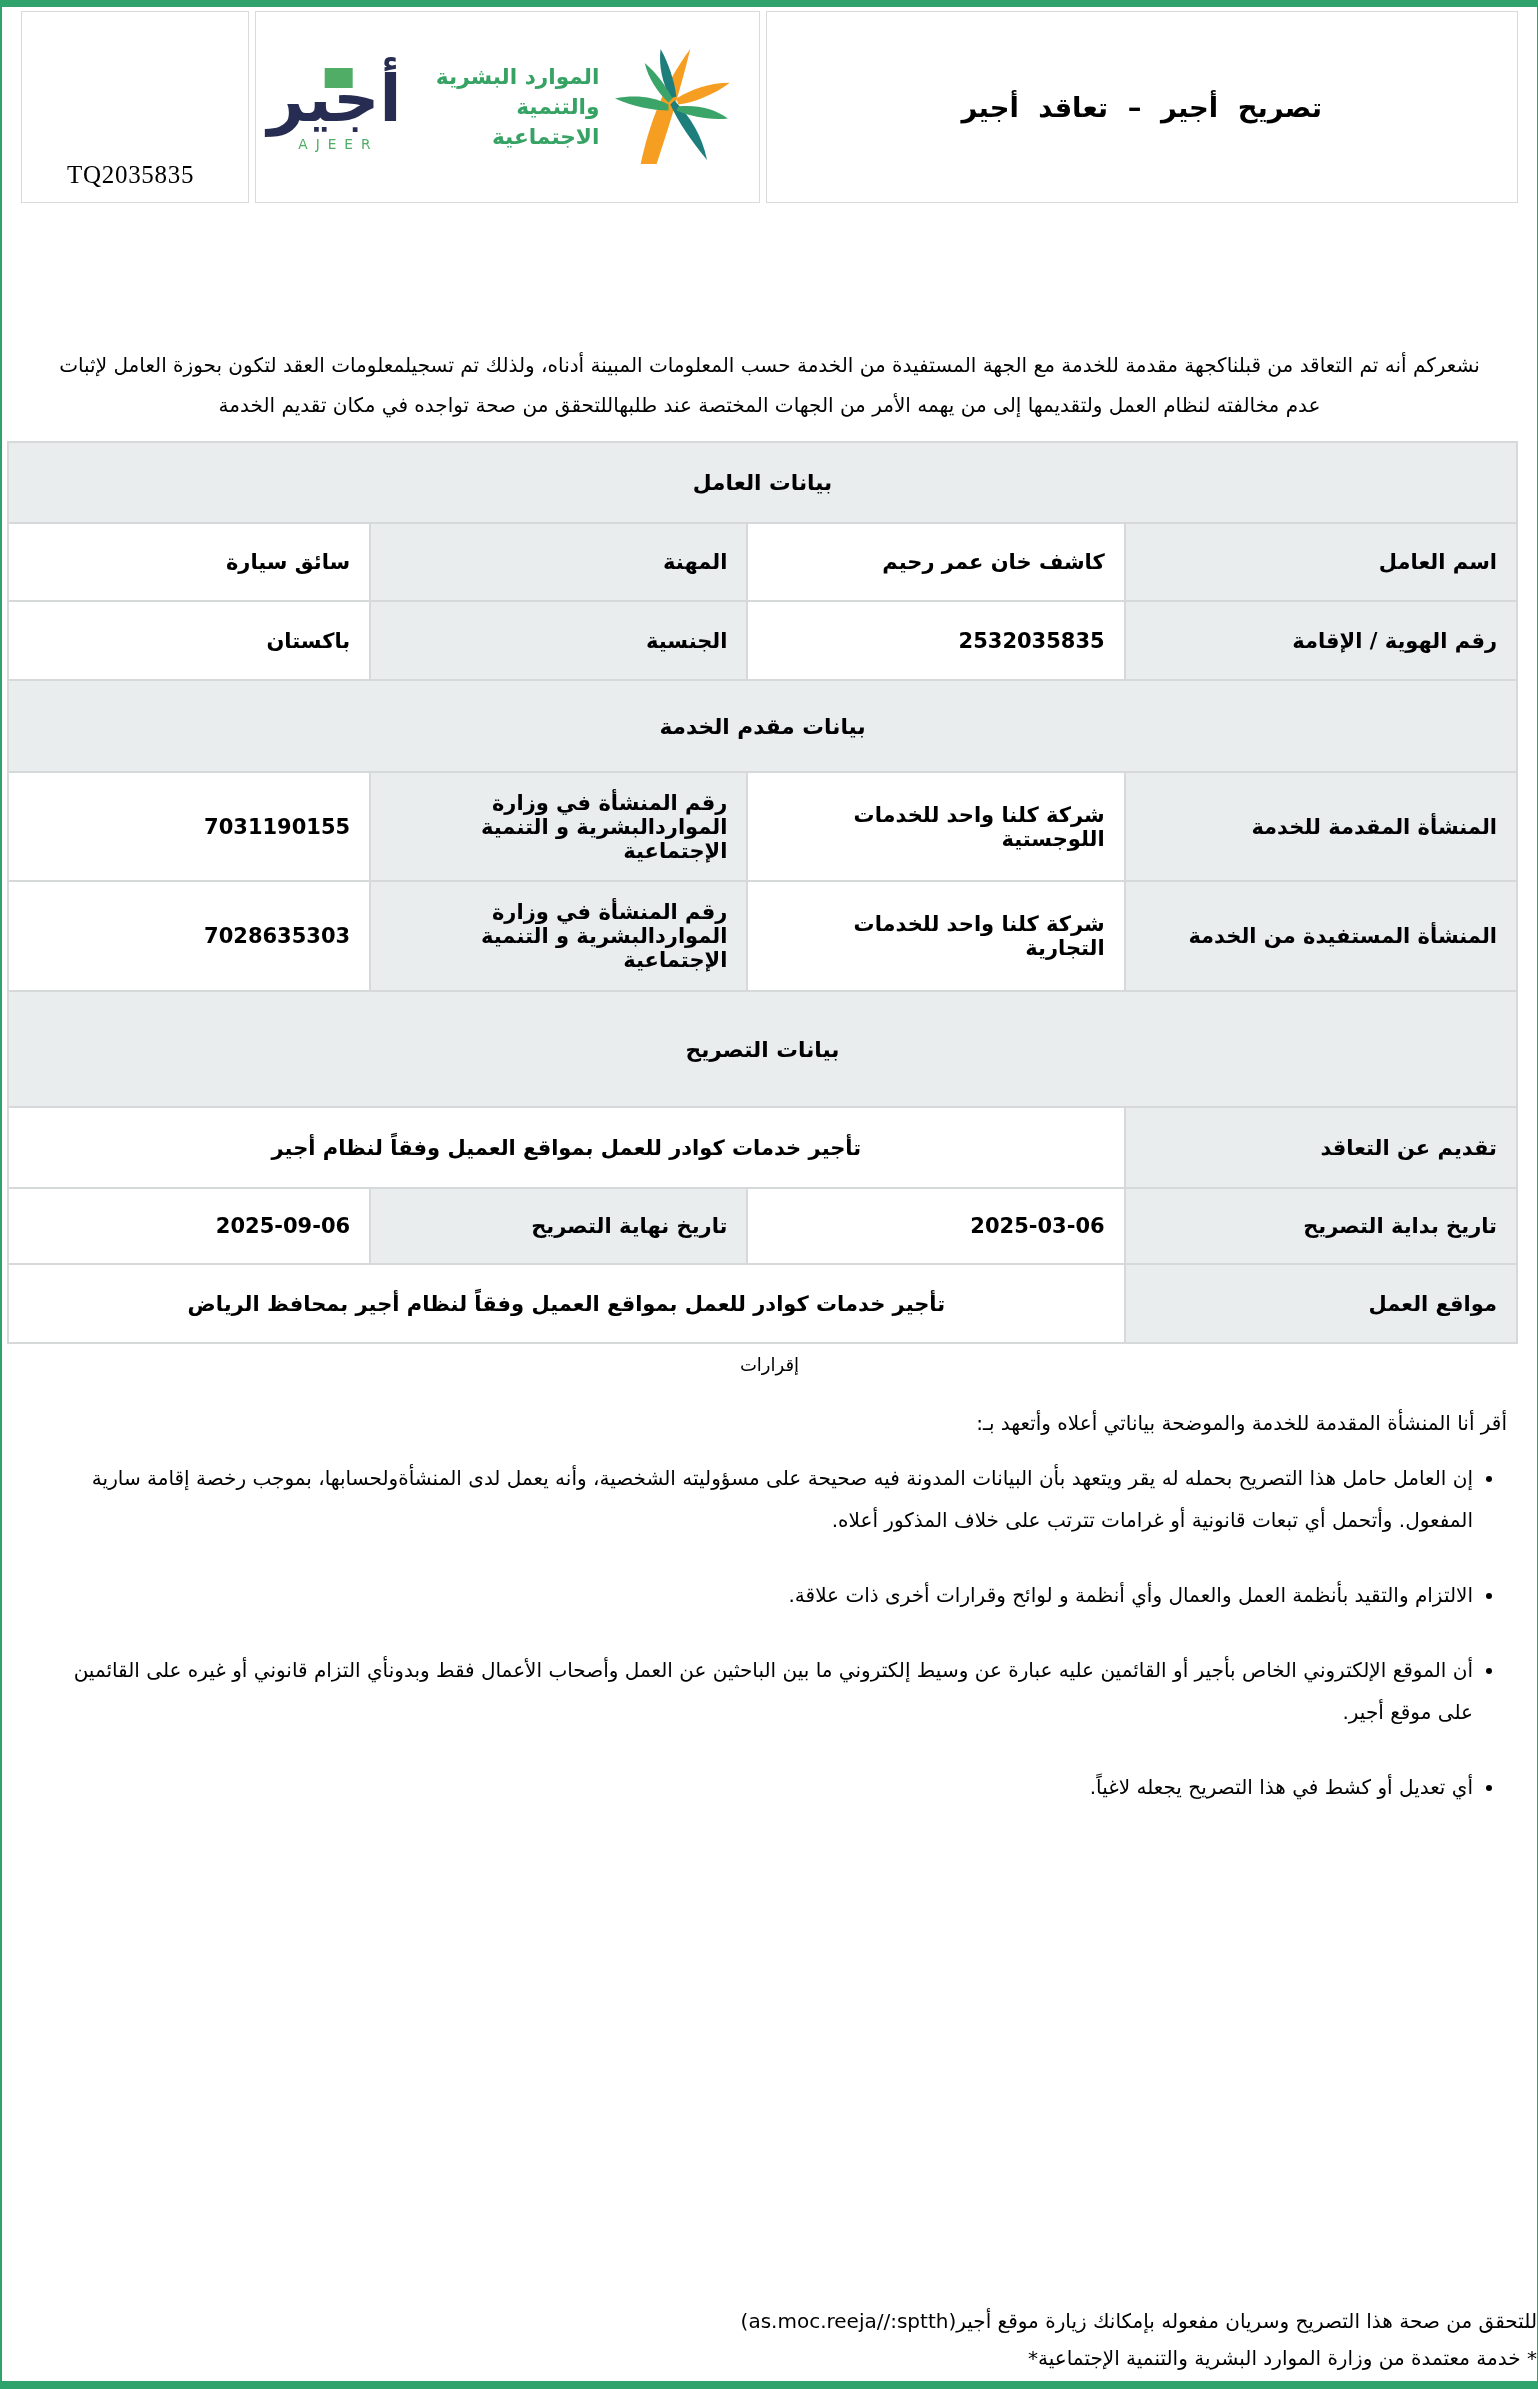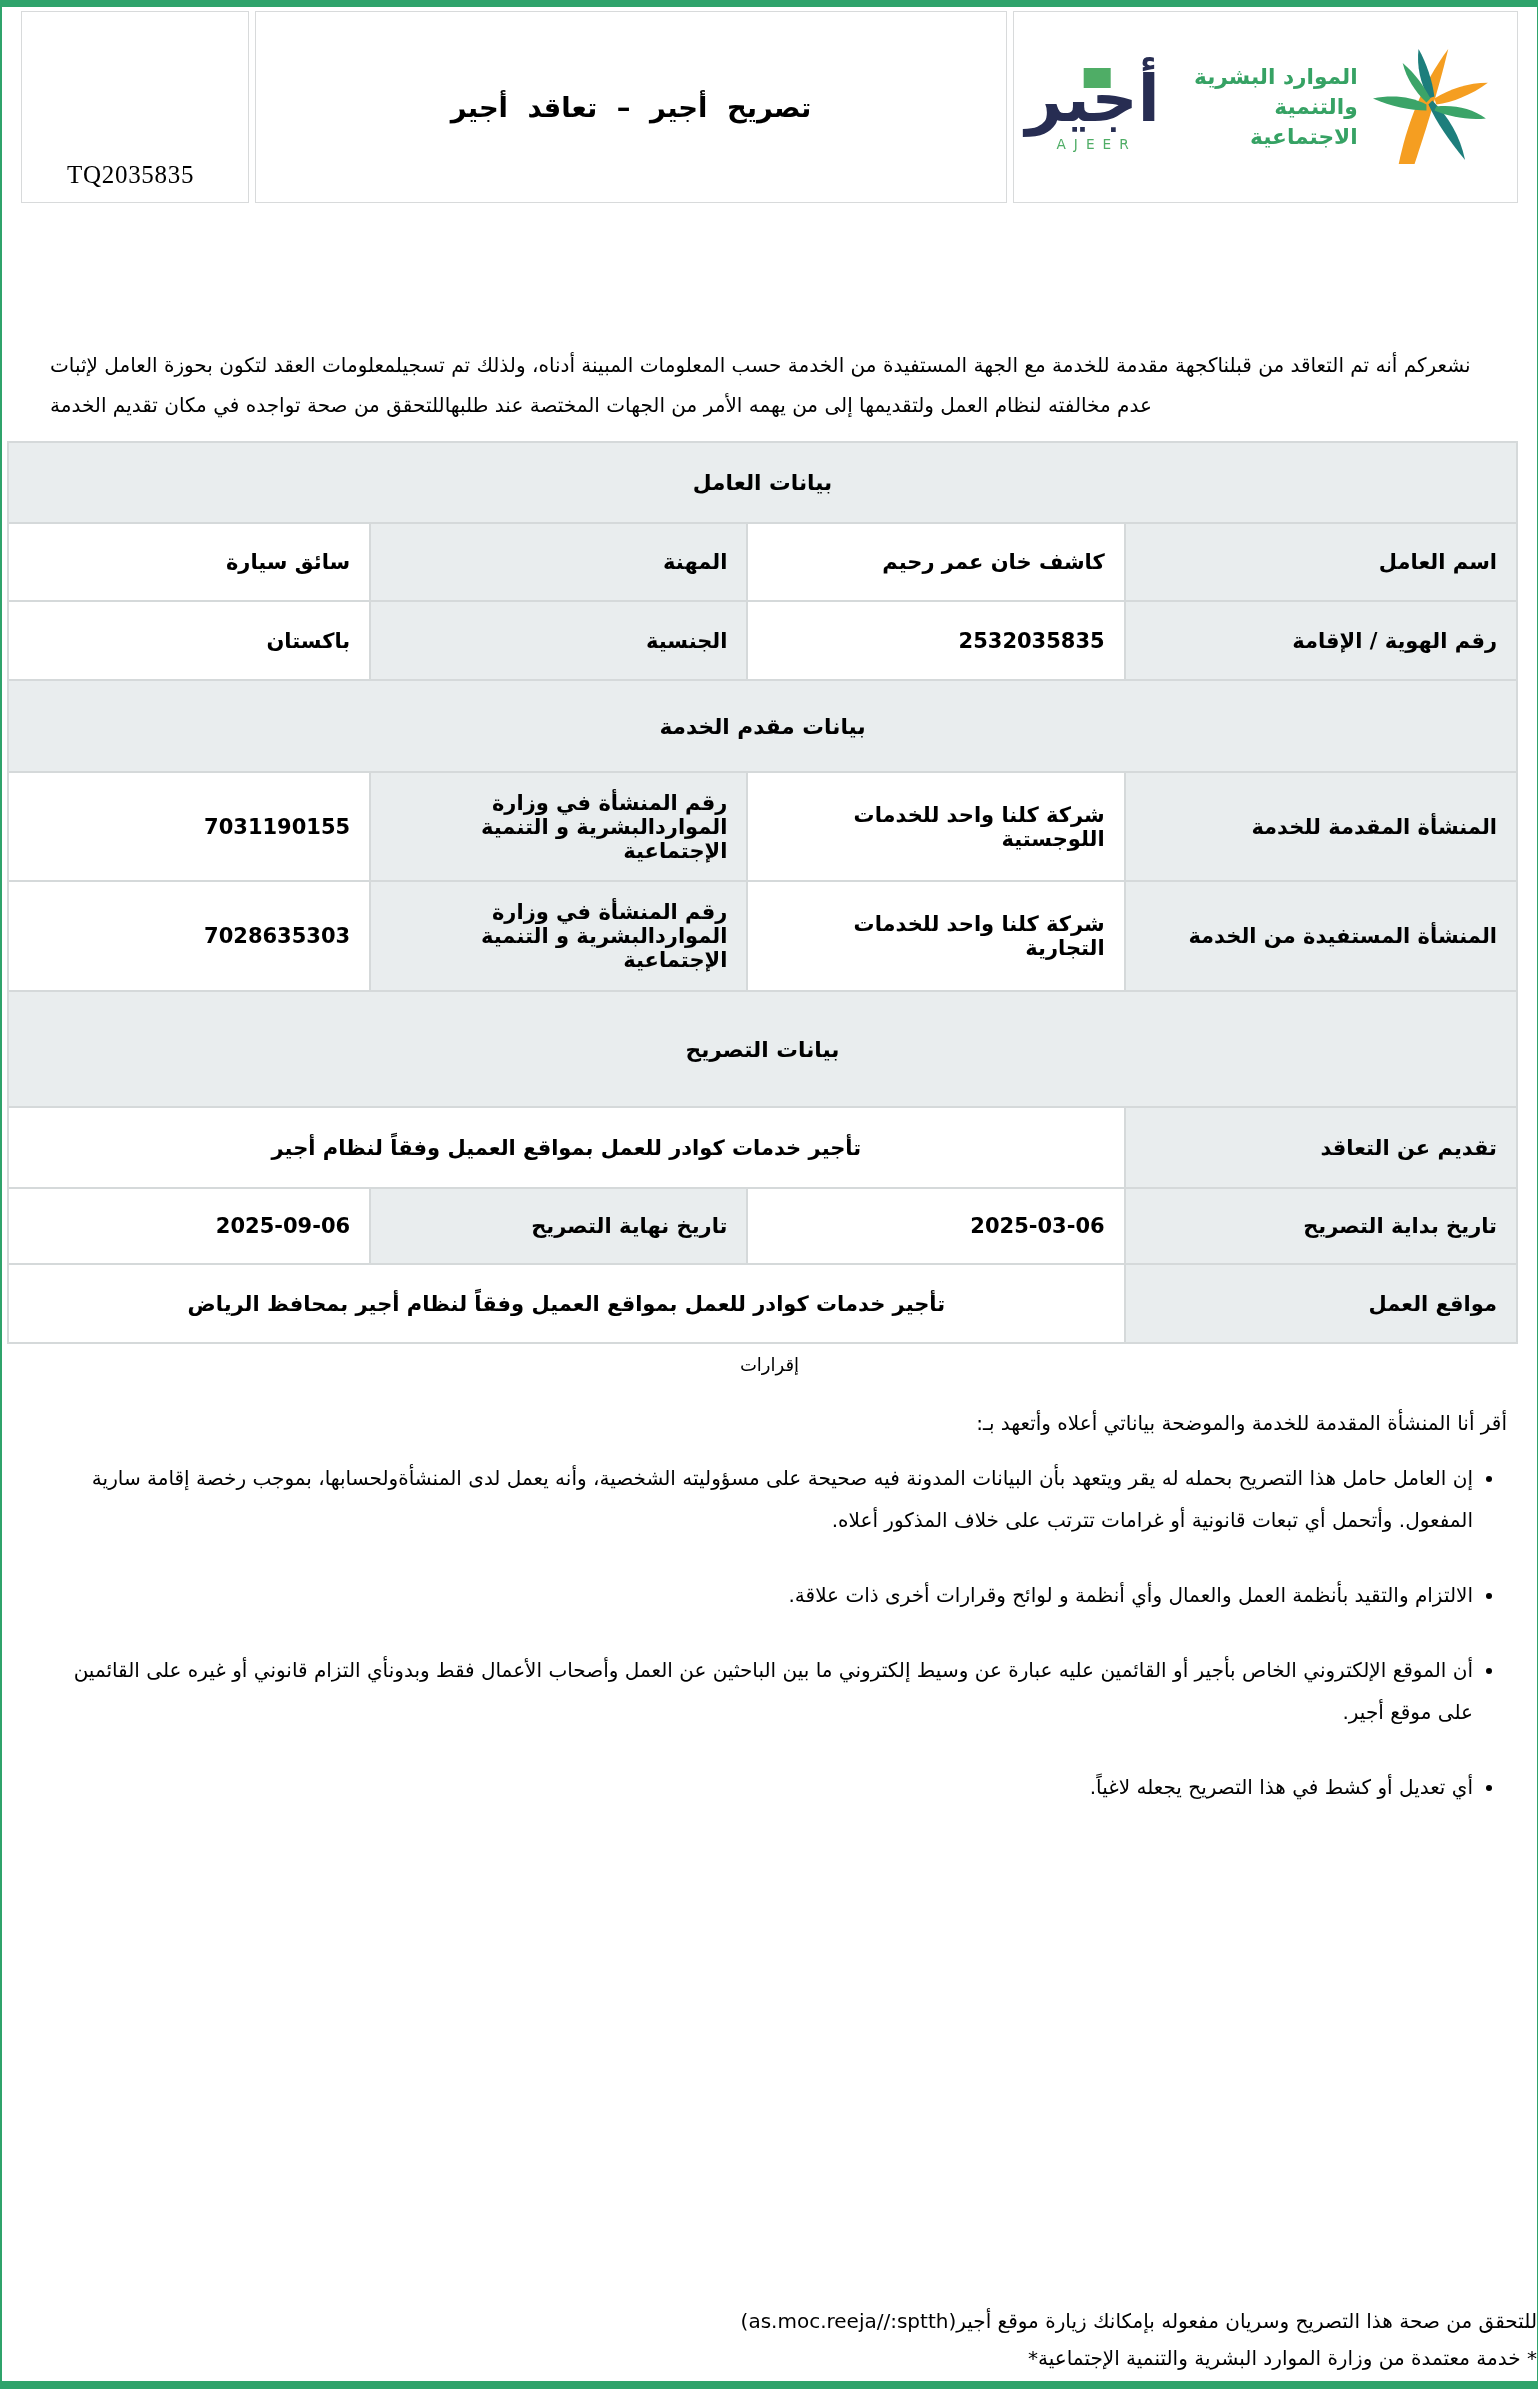--- a/index.html
+++ b/index.html
@@ -40,21 +40,21 @@
   .ajeer-en { color:#4FAD66; font-size:13.7px; letter-spacing:8px; margin-top:0px; text-indent:8px; }
 
   .ministry { display:flex; align-items:center; gap:11.6px; direction:ltr; }
   .ministry-name { direction:rtl; text-align:right; color:#36A264; font-size:21.7px; font-weight:bold; line-height:1.4; }
   .emblem { width:129px; height:139px; }
 
   
   .intro {
     direction:rtl;
     margin:142px 48px 0 48px;
-    text-align:left;
+    text-align:center;
     font-size:20px;
     line-height:2.0;
   }
 
   
   .tblwrap { margin:16px 19px 0 5px;font-weight:bold; }
   table.main { width:100%; border-collapse:collapse; direction:rtl; font-size:21px; }
   table.main td {
     border:2.2px solid #d5d9da;
     vertical-align:middle;
@@ -79,23 +79,20 @@
 </style>
 </head>
 <body>
 
 <div class="page">
 
   <div class="header">
     <div class="hcell hcell-left">
       <div class="permit-no">TQ2035835</div>
     </div>
-    <div class="hcell hcell-center">
-      <div class="doc-title">تصريح أجير – تعاقد أجير</div>
-    </div>
     <div class="hcell hcell-right">
       <div class="ajeer">
         <div class="ajeer-sq"></div>
         <div class="ajeer-ar">أجير</div>
         <div class="ajeer-en">AJEER</div>
       </div>
       <div class="ministry">
         <div class="ministry-name">
           <div>الموارد البشرية</div>
           <div>والتنمية الاجتماعية</div>
@@ -103,20 +100,23 @@
         <svg class="emblem" viewBox="0 0 130 130" aria-hidden="true">
           <path d="M30 122 C38 84 52 44 80 6 C70 48 56 92 46 122 Z" fill="#F59E21"></path>
           <path d="M64 58 C80 74 92 94 97 118 C82 100 68 80 60 62 Z" fill="#1D7E7C"></path>
           <path d="M60 56 C52 40 48 24 50 6 C58 20 64 38 66 54 Z" fill="#1D7E7C"></path>
           <path d="M58 62 C42 54 24 52 4 56 C22 64 42 68 58 68 Z" fill="#3BA468"></path>
           <path d="M58 60 C46 48 38 36 34 20 C46 30 56 44 62 56 Z" fill="#3BA468"></path>
           <path d="M66 56 C82 46 100 40 120 40 C104 52 84 60 68 62 Z" fill="#F59E21"></path>
           <path d="M68 64 C86 62 104 66 118 76 C100 78 80 74 66 68 Z" fill="#3BA468"></path>
         </svg>
       </div>
+    </div>
+    <div class="hcell hcell-center">
+      <div class="doc-title">تصريح أجير – تعاقد أجير</div>
     </div>
   </div>
 
   <p class="intro">نشعركم أنه تم التعاقد من قبلناكجهة مقدمة للخدمة مع الجهة المستفيدة من الخدمة حسب المعلومات المبينة أدناه، ولذلك تم تسجيلمعلومات العقد لتكون بحوزة العامل لإثبات عدم مخالفته لنظام العمل ولتقديمها إلى من يهمه الأمر من الجهات المختصة عند طلبهاللتحقق من صحة تواجده في مكان تقديم الخدمة</p>
 
   <div class="tblwrap">
     <table class="main">
       <colgroup>
           <col style="width:26%">
           <col style="width:25%">

